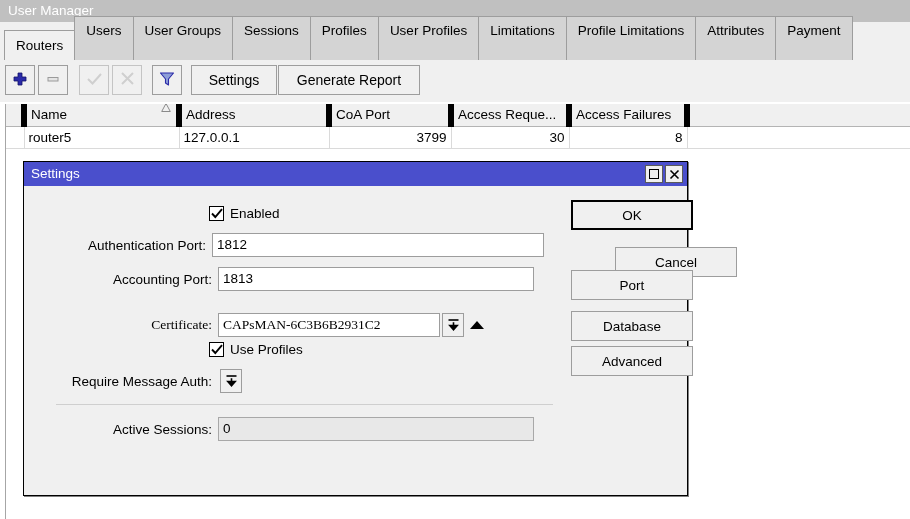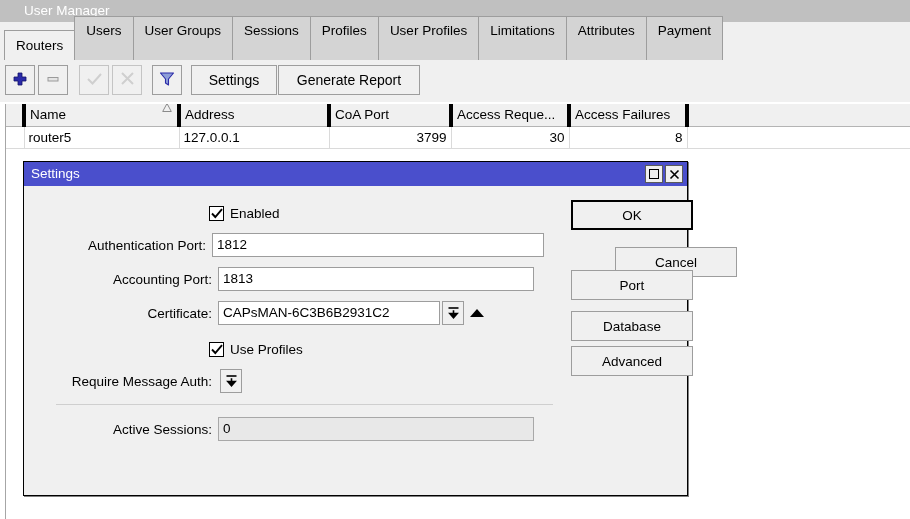--- a/index.html
+++ b/index.html
@@ -19,21 +19,21 @@
 
   
   #titlestrip {
     position: absolute;
     left: 0; top: 0;
     width: 910px; height: 22px;
     background: #c0c0c0;
     color: #ffffff;
     font-size: 13.5px;
     line-height: 22px;
-    padding-left: 24px;
+    padding-left: 8px;
     box-sizing: border-box;
     white-space: nowrap;
     overflow: hidden;
   }
 
   
   #tabstrip {
     position: absolute;
     left: 0; top: 22px;
     width: 910px; height: 38px;
@@ -103,21 +103,21 @@
     box-sizing: border-box;
   }
   table.grid {
     border-collapse: collapse;
     width: 905px;
     table-layout: fixed;
     font-size: 13.5px;
   }
   table.grid th {
     background: #f0f0f0;
-    border-right: 4px solid #000000;
+    border-right: 6px solid #000000;
     border-bottom: 1px solid #b4b4b4;
     height: 22px;
     font-weight: normal;
     text-align: left;
     padding: 0 4px;
     box-sizing: border-box;
     white-space: nowrap;
     overflow: hidden;
     position: relative;
   }
@@ -304,20 +304,21 @@
 
 <div id="tabstrip">
   <div class="tabs">
     <div class="tab active"><span>Routers</span></div>
     <div class="tab"><span>Users</span></div>
     <div class="tab"><span>User Groups</span></div>
     <div class="tab"><span>Sessions</span></div>
     <div class="tab"><span>Profiles</span></div>
     <div class="tab"><span>User Profiles</span></div>
     <div class="tab"><span>Limitations</span></div>
+    <div class="tab"><span>Profile Limitations</span></div>
     <div class="tab"><span>Attributes</span></div>
     <div class="tab"><span>Payment</span></div>
   </div>
 </div>
 
 <div id="toolbar">
 
   <div class="tb-btn tb-icon" style="left:5px;">
     <span>
       <svg width="16" height="16" viewBox="0 0 16 16">
@@ -441,21 +442,21 @@
     <div class="row" style="top:46px;">
       <div class="lbl">Authentication Port:</div>
       <div class="fld" style="width:343px;">1812</div>
     </div>
 
     <div class="row" style="top:80px;">
       <div class="lbl">Accounting Port:</div>
       <div class="fld" style="width:316px;">1813</div>
     </div>
 
-    <div class="row" style="top:114px;">
+    <div class="row" style="top:126px;font-family:Liberation Serif, serif;">
       <div class="lbl">Certificate:</div>
       <div class="fld" style="width:222px;">CAPsMAN-6C3B6B2931C2</div>
       <div class="dropbtn">
         <svg width="13" height="14" viewBox="0 0 13 14">
           <path d="M1.5 2 H11.5" stroke="#000" stroke-width="1.6"></path>
           <path d="M6.5 4.2 V8.2 M2.8 7.5 L6.5 11.8 L10.2 7.5 Z" stroke="#000" stroke-width="1.6" fill="#000"></path>
         </svg>
       </div>
       <div class="uptri"></div>
     </div>

